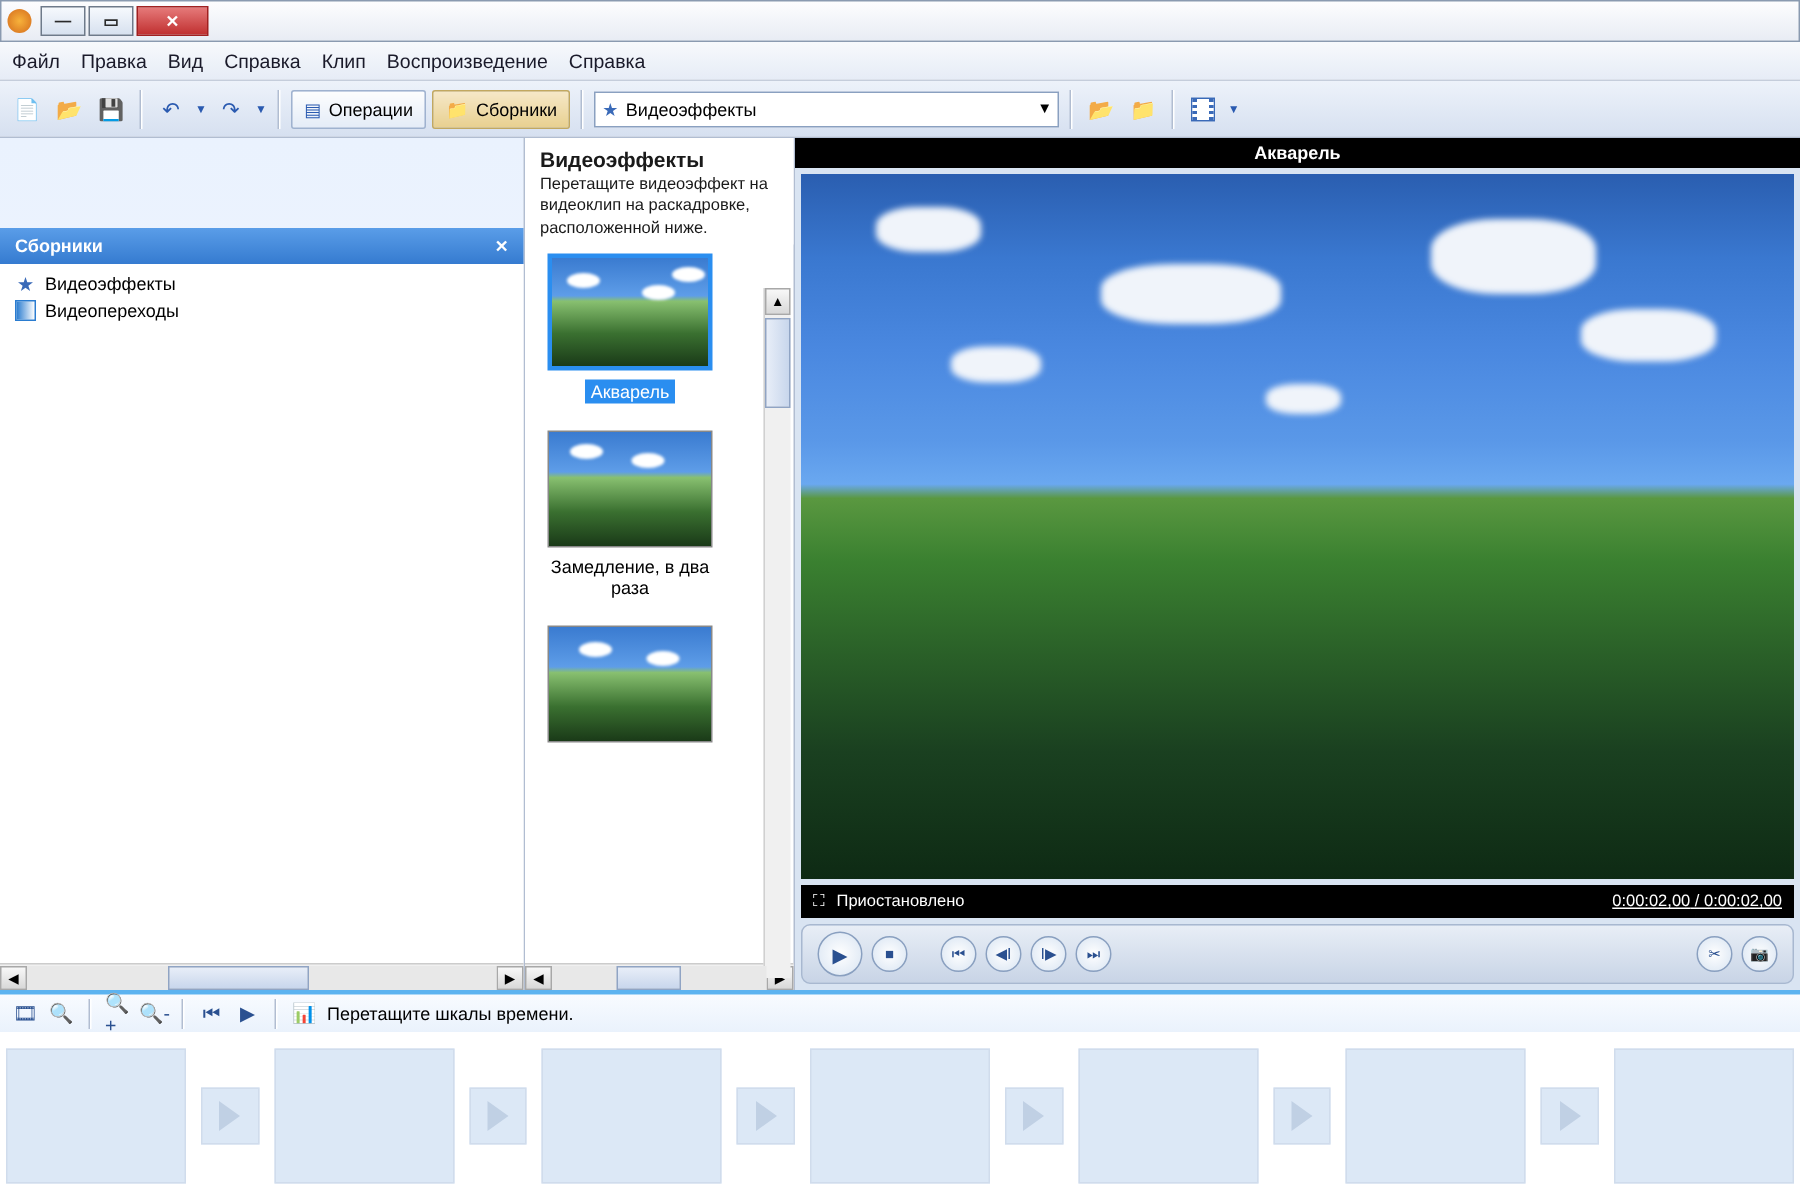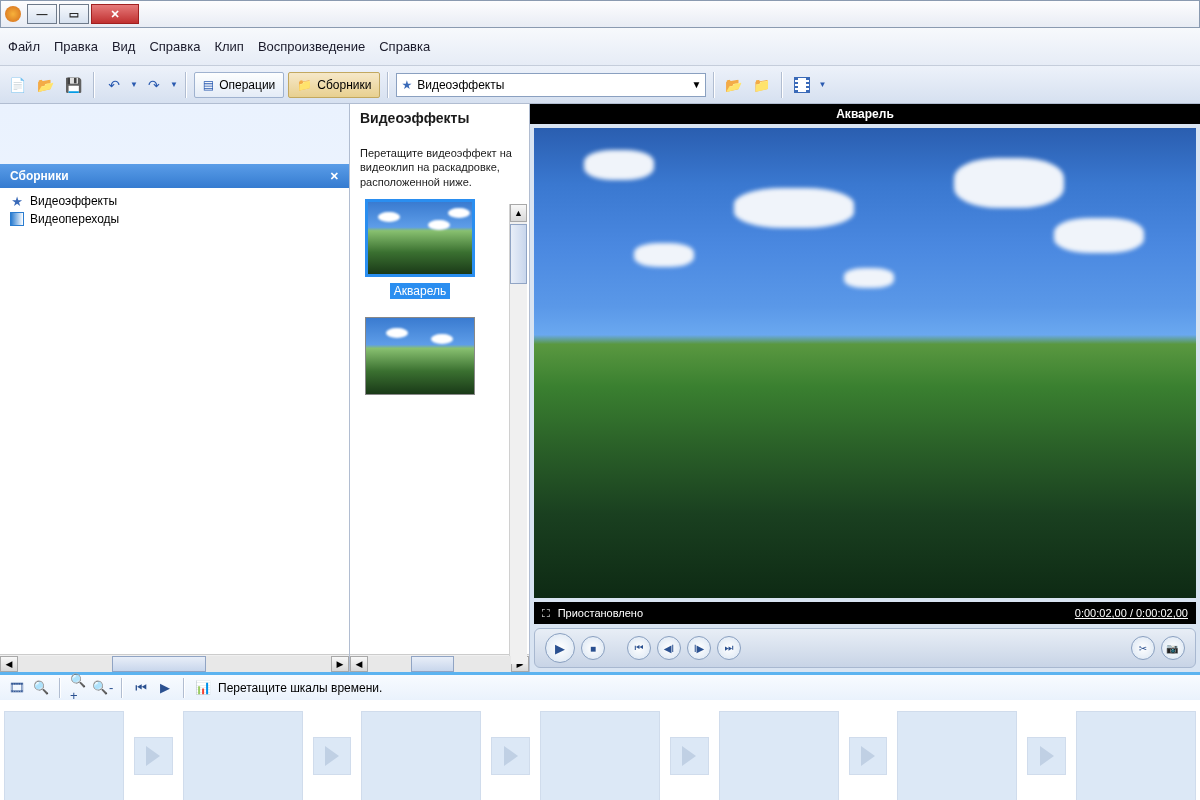--- a/index.html
+++ b/index.html
@@ -7,21 +7,21 @@
 
 
 .titlebar { height: 28px; background: linear-gradient(#fdfdfe,#e8ecf4); border: 1px solid #8a9ab0; display: flex; align-items: center; padding: 0 4px; }
 .titlebar .app-icon { width: 16px; height: 16px; background: radial-gradient(circle,#f7b23b,#d46b1c); border-radius: 50%; margin-right: 6px; }
 .titlebar .title-text { flex: 1; color: #1a1a1a; font-size: 12px; }
 .win-btns { display: flex; gap: 2px; }
 .win-btn { width: 30px; height: 20px; border: 1px solid #6e7a8a; background: linear-gradient(#f6f9fd,#d7e1ef); display: flex; align-items: center; justify-content: center; font-size: 11px; font-weight: bold; color: #2a2a2a; }
 .win-btn.close { width: 48px; background: linear-gradient(#e67a7a,#c03030); color: #fff; border-color: #a02020; }
 
 
-.menubar { height: 38px; background: linear-gradient(#f7f9fc,#e6ecf6); border-bottom: 1px solid #c5cddb; display: flex; align-items: center; padding: 0 8px; gap: 14px; font-size: 13px; color: #1a1a2a; }
+.menubar { height: 26px; background: linear-gradient(#f7f9fc,#e6ecf6); border-bottom: 1px solid #c5cddb; display: flex; align-items: center; padding: 0 8px; gap: 14px; font-size: 13px; color: #1a1a2a; }
 .menubar span { cursor: default; }
 
 
 .toolbar { height: 38px; background: linear-gradient(#edf2fa,#d6e0f0); border-bottom: 1px solid #b1bdd1; display: flex; align-items: center; padding: 0 6px; gap: 4px; }
 .tb { width: 24px; height: 24px; display: flex; align-items: center; justify-content: center; font-size: 14px; }
 .tb-sep { width: 2px; height: 26px; border-left: 1px solid #b1bdd1; border-right: 1px solid #fff; margin: 0 3px; }
 .tb-btn { height: 26px; border: 1px solid #9fb2cf; background: linear-gradient(#fdfefe,#e4ecf7); display: inline-flex; align-items: center; padding: 0 8px; gap: 5px; font-size: 12px; border-radius: 2px; }
 .tb-btn.active { background: linear-gradient(#f6e8c8,#e8d090); border-color: #c2a860; }
 .tb-combo { height: 24px; width: 310px; border: 1px solid #8aa0c0; background: #fff; display: flex; align-items: center; padding: 0 4px; gap: 5px; font-size: 12px; }
 .tb-combo .arrow { margin-left: auto; font-size: 10px; }
@@ -43,21 +43,21 @@
 .star-icon { width: 14px; height: 14px; display: flex; align-items: center; justify-content: center; color: #3a6ab8; font-size: 13px; }
 .trans-icon { width: 14px; height: 14px; background: linear-gradient(90deg,#2a7cd0,#fff); border: 1px solid #2a7cd0; }
 .hscroll { height: 18px; background: #f0f0f0; border-top: 1px solid #ccc; display: flex; align-items: center; }
 .hscroll .arrow { width: 18px; height: 16px; background: linear-gradient(#f8f8f8,#d8d8d8); border: 1px solid #a8a8a8; display: flex; align-items: center; justify-content: center; font-size: 9px; }
 .hscroll .track { flex: 1; background: #e8e8e8; height: 16px; position: relative; }
 .hscroll .thumb { position: absolute; left: 30%; width: 30%; height: 100%; background: linear-gradient(#e8eef8,#c8d6ec); border: 1px solid #90a4c4; }
 
 
 .mid-head { padding: 6px 10px 4px; background:#fff; }
 .mid-title { font-weight: bold; font-size: 14px; color: #1a1a1a; }
-.mid-sub { font-size: 11px; color: #1a1a1a; line-height: 1.3; margin-top: 20px; }
+.mid-sub { font-size: 11px; color: #1a1a1a; line-height: 1.3; margin-top: 2px; }
 .mid-list { flex: 1; overflow: hidden; padding: 6px 0 0 10px; position: relative; }
 .eff-item { width: 120px; margin-bottom: 18px; text-align: center; font-size: 12px; }
 .eff-thumb { width: 110px; height: 78px; border: 1px solid #888; margin: 0 auto 6px; background: linear-gradient(to bottom,#3a7bd0 0%,#5e9de8 35%,#88c070 40%,#3a7030 70%,#1a3a18 100%); position: relative; overflow: hidden; }
 .eff-thumb .cloud { position: absolute; width: 22px; height: 10px; background: #fff; border-radius: 50%; filter: blur(1px); }
 .eff-item.selected .eff-thumb { border: 3px solid #2a8ef0; }
 .eff-item.selected .eff-label { background: #2a8ef0; color: #fff; padding: 1px 4px; display: inline-block; }
 .mid-vscroll { position: absolute; right: 2px; top: 100px; width: 18px; height: 460px; background: #f0f0f0; border-left: 1px solid #d0d0d0; }
 .mid-vscroll .varrow { height: 18px; background: linear-gradient(#f8f8f8,#d8d8d8); border: 1px solid #a8a8a8; display: flex; align-items: center; justify-content: center; font-size: 9px; }
 .mid-vscroll .vthumb { height: 60px; background: linear-gradient(90deg,#e8eef8,#c8d6ec); border: 1px solid #90a4c4; margin-top: 2px; }
 
@@ -173,20 +173,27 @@
       <div class="mid-sub">Перетащите видеоэффект на видеоклип на раскадровке, расположенной ниже.</div>
     </div>
     <div class="mid-list">
       <div class="eff-item selected">
         <div class="eff-thumb">
           <div class="cloud" style="top:10px;left:10px"></div>
           <div class="cloud" style="top:18px;left:60px"></div>
           <div class="cloud" style="top:6px;left:80px"></div>
         </div>
         <span class="eff-label">Акварель</span>
+      </div>
+      <div class="eff-item">
+        <div class="eff-thumb">
+          <div class="cloud" style="top:8px;left:14px"></div>
+          <div class="cloud" style="top:14px;left:55px"></div>
+        </div>
+        <span class="eff-label">Замедление, в два раза</span>
       </div>
       <div class="eff-item">
         <div class="eff-thumb">
           <div class="cloud" style="top:10px;left:20px"></div>
           <div class="cloud" style="top:16px;left:65px"></div>
         </div>
         <span class="eff-label"></span>
       </div>
     </div>
     <div class="mid-vscroll">

